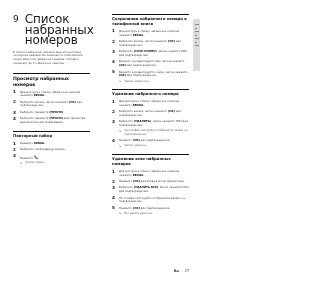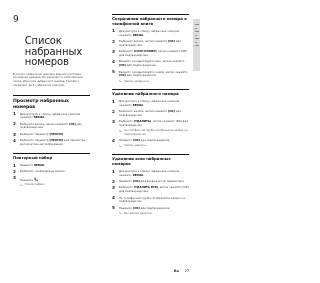--- a/index.html
+++ b/index.html
@@ -32,22 +32,22 @@
   .col-left{left:0;}
   .col-right{left:99px;}
 
   
   .chapter{display:flex;gap:6px;margin-bottom:5px;}
   .chapter-num{
     font-size:9px;font-weight:400;color:#1b1b1b;line-height:10.5px;
     flex:0 0 auto;
   }
   .chapter-title{
-    font-size:10px;font-weight:400;color:#1b1b1b;
-    line-height:10.5px;letter-spacing:-0.1px;margin-top:22px;
+    font-size:12px;font-weight:400;color:#1b1b1b;
+    line-height:10.5px;letter-spacing:-0.1px;
   }
 
   .intro{
     font-size:2.7px;line-height:3.9px;color:#3a3a3a;
     margin-top:4px;margin-bottom:7px;text-align:left;
   }
 
   
   .section{margin-bottom:6px;}
   .rule{height:0.7px;background:#111;margin-bottom:2.5px;}

